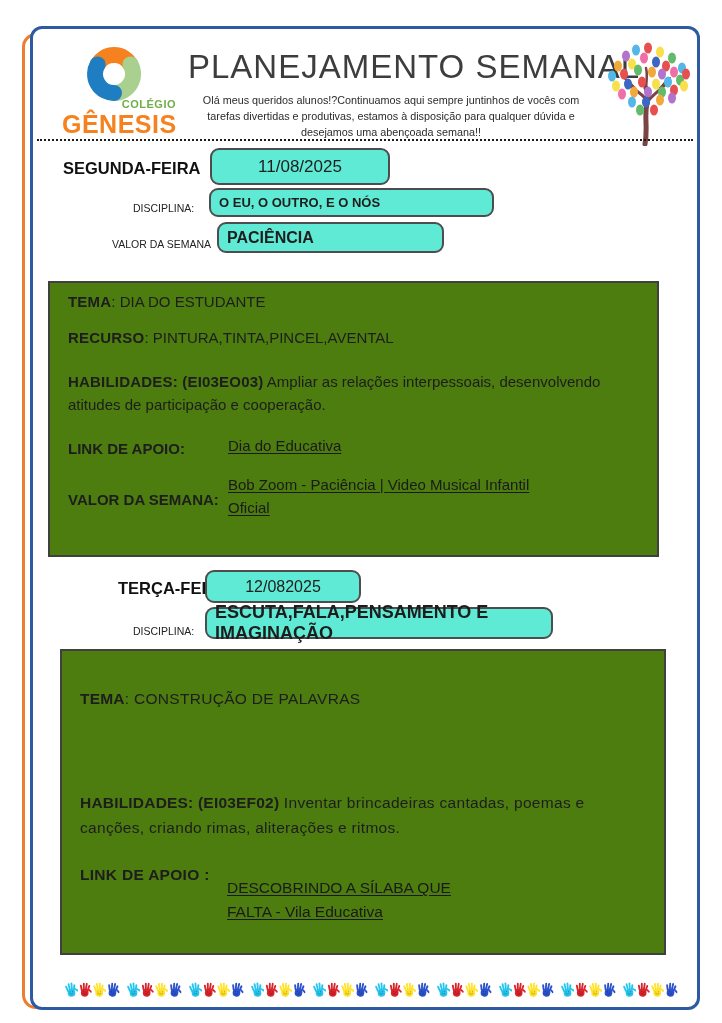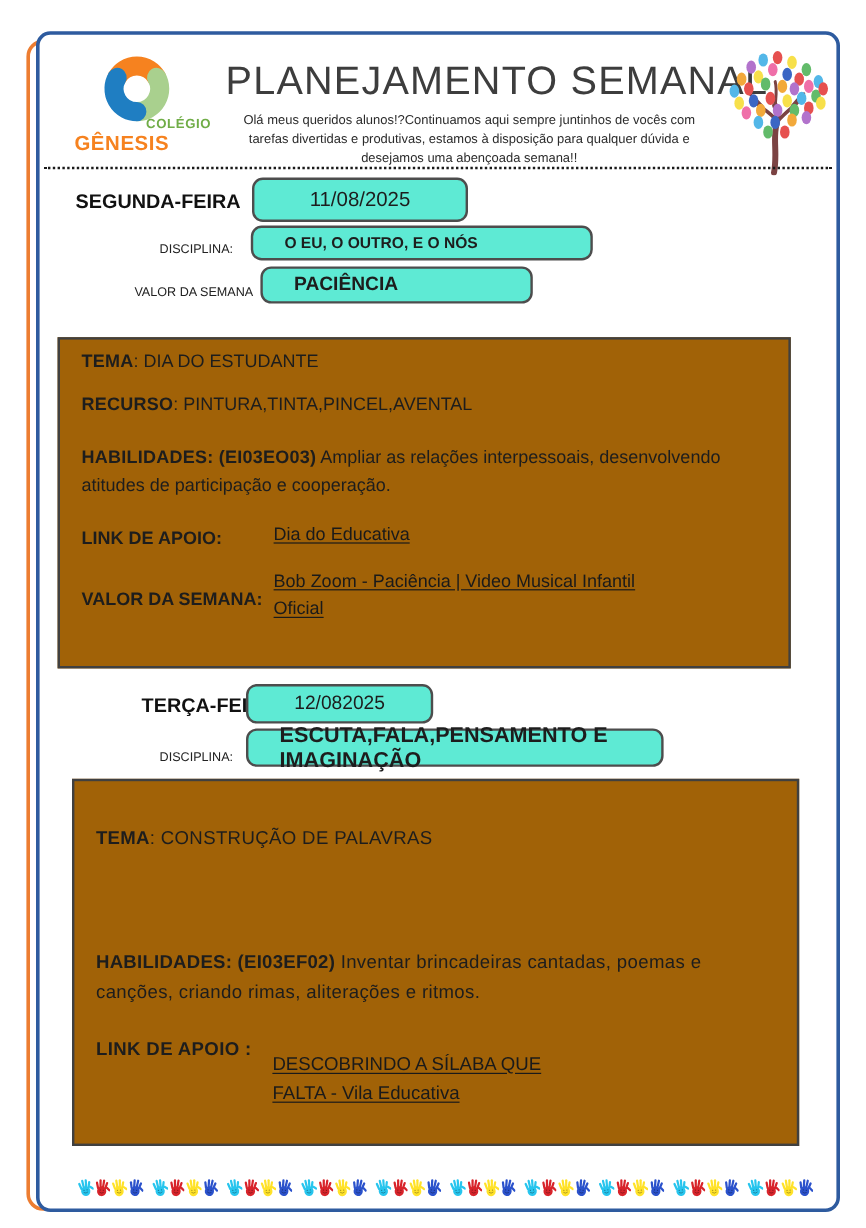--- a/index.html
+++ b/index.html
@@ -10,39 +10,39 @@
   .frame-orange{position:absolute;left:22px;top:33px;width:664px;height:970px;
                 border:3px solid var(--frame-orange,#ED7D31);border-radius:14px;}
   .frame-blue{position:absolute;left:30px;top:26px;width:664px;height:978px;
               border:3px solid var(--frame-blue,#2E5B9F);border-radius:12px;background:#fff;}
 
   
   .logo{position:absolute;left:62px;top:36px;width:118px;height:106px;}
   .logo svg.swirl{position:absolute;left:12px;top:0;}
   .logo .colegio{position:absolute;right:4px;top:62px;font-size:11px;font-weight:bold;
                  color:var(--logo-green,#70AD47);letter-spacing:.5px;}
-  .logo .genesis{position:absolute;left:0;top:74px;width:100%;font-size:17px;font-weight:bold;
+  .logo .genesis{position:absolute;left:0;top:74px;width:100%;font-size:25px;font-weight:bold;
                  color:var(--logo-orange,#F6821F);letter-spacing:.5px;}
   .title{position:absolute;left:188px;top:48px;width:404px;text-align:center;
          font-size:33px;font-weight:400;color:#3d3d3d;letter-spacing:1px;white-space:nowrap;}
   .subtitle{position:absolute;left:186px;top:92px;width:410px;text-align:center;
             font-size:10.8px;line-height:1.5;color:#2b2b2b;}
   .tree{position:absolute;left:602px;top:40px;}
   .dotted{position:absolute;left:37px;top:139px;width:656px;border-top:2px dotted #1a1a1a;height:0;}
 
   
   .daylabel{position:absolute;font-weight:bold;font-size:16.5px;color:#111;}
   .smalllabel{position:absolute;font-size:10.5px;color:#222;}
   .fieldbox{position:absolute;border:2px solid #4d4d4d;border-radius:9px;background:#5eead4;
             display:flex;align-items:center;box-sizing:border-box;}
   .fieldbox.center{justify-content:center;}
-  .fieldbox.left{padding-left:26px;}
-
-  
-  .card{position:absolute;border:2px solid #404040;background:#a16207;box-sizing:border-box;}
+  .fieldbox.left{padding-left:8px;}
+
+  
+  .card{position:absolute;border:2px solid #404040;background:#4d7c0f;box-sizing:border-box;}
   .card .row{position:absolute;font-size:15px;line-height:1.5;color:#1d1d1d;}
   .card .row b{letter-spacing:.2px;}
   .doclink{color:#1a1a1a;text-decoration:underline;text-underline-offset:2px;cursor:pointer;}
   .linkblock{position:absolute;font-size:15px;line-height:1.55;}
 
   #card2 .row{font-size:15.5px;letter-spacing:.3px;}
 
   
   .hands{position:absolute;left:64px;top:969px;width:600px;height:34px;display:flex;
          align-items:flex-end;gap:6px;}

